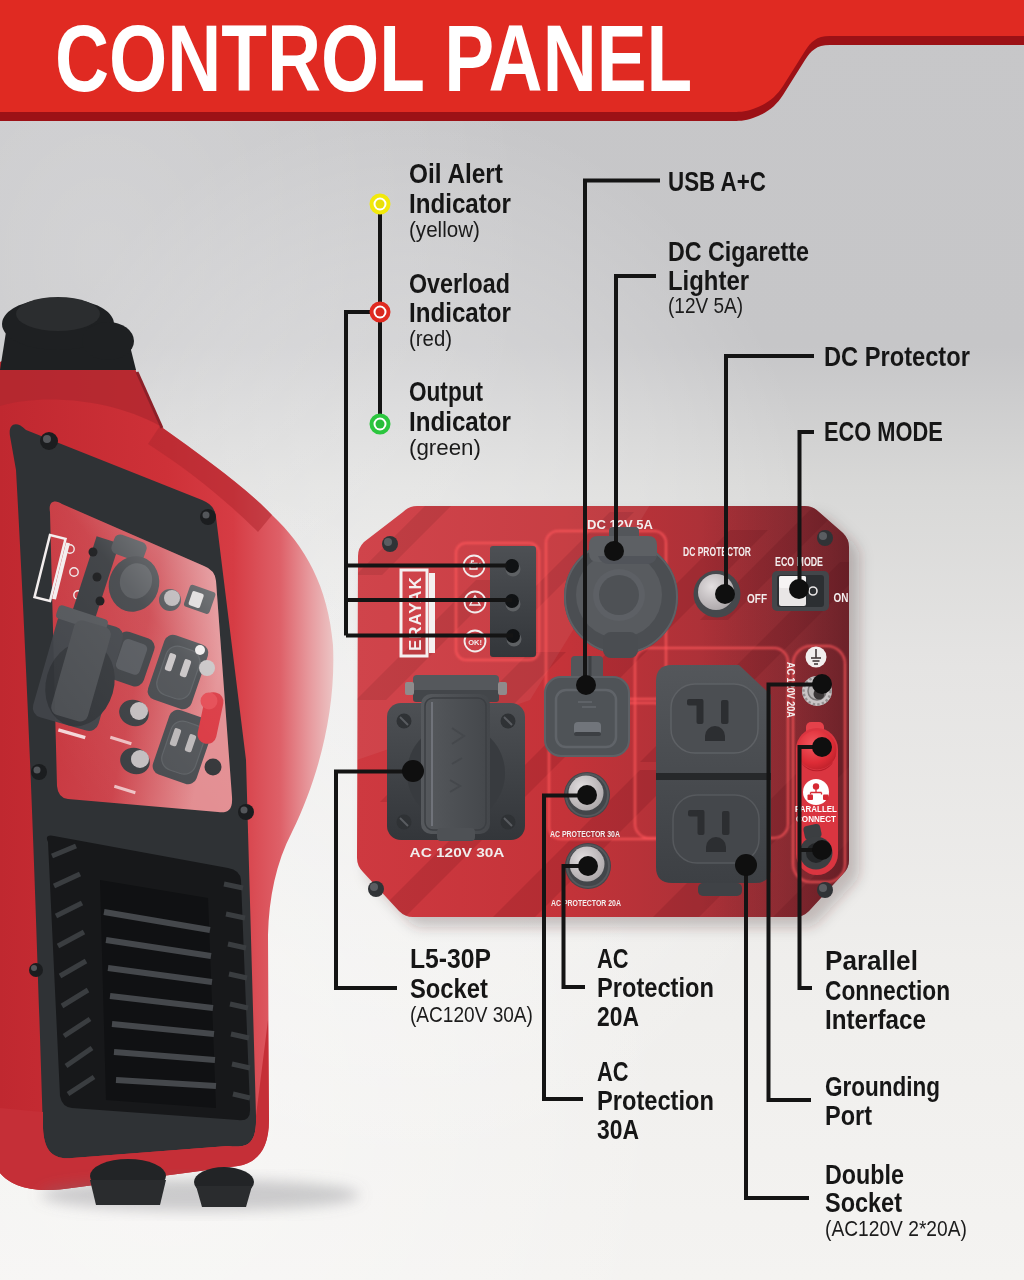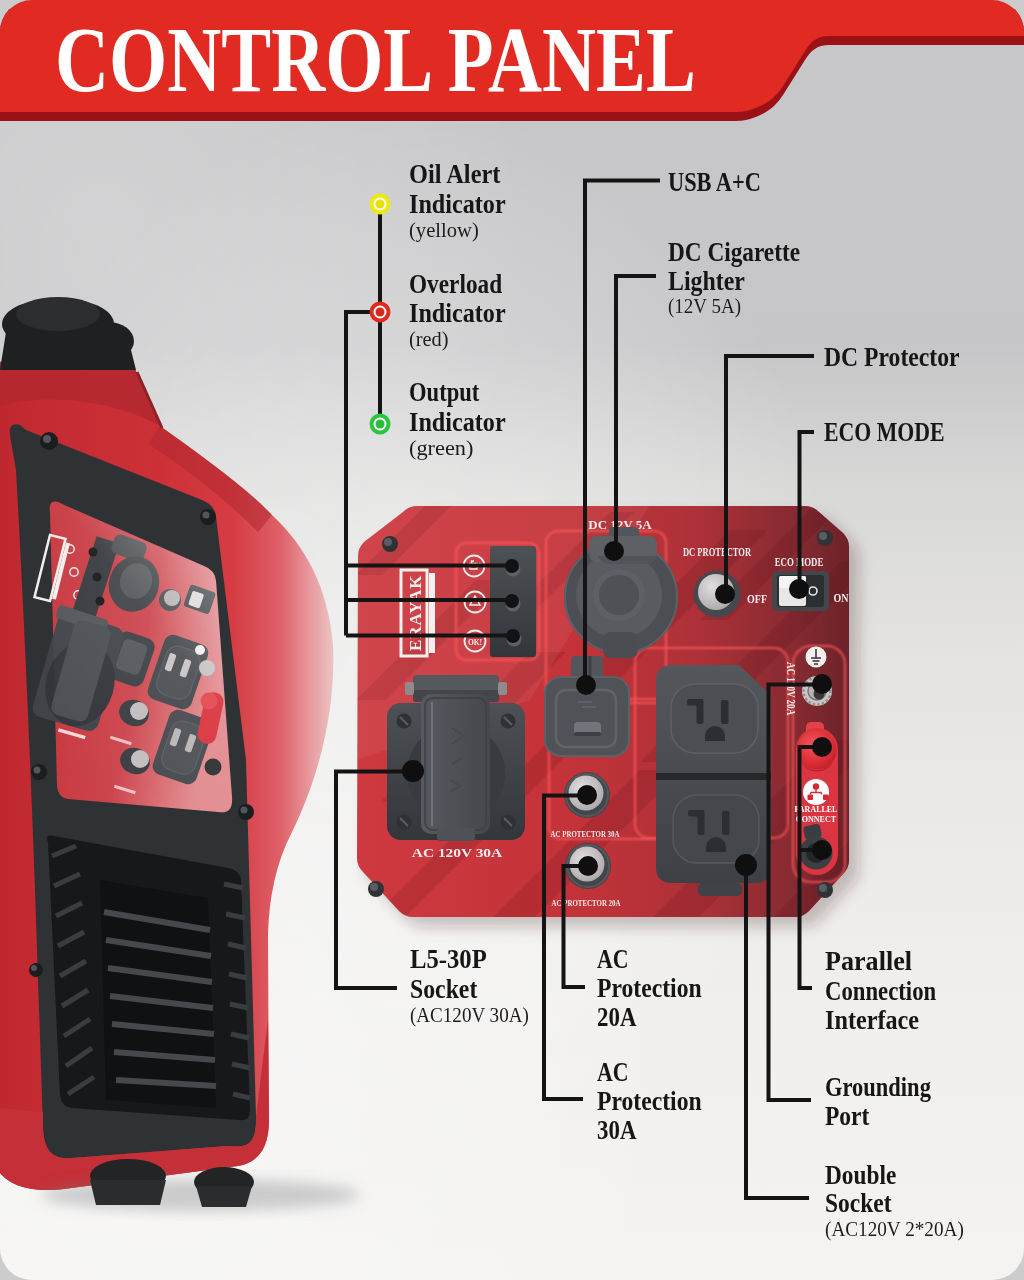--- a/index.html
+++ b/index.html
@@ -1,17 +1,17 @@
 <!DOCTYPE html>
 <html><head>
 <meta charset="utf-8">
 <style>
   html,body{margin:0;padding:0;background:#ccc;}
   #page{position:relative;width:1024px;height:1280px;overflow:hidden;
-    font-family:Liberation Serif, serif;border-radius:32px;}
+    font-family:Liberation Sans, sans-serif;}
   svg{display:block}
 </style>
 </head>
 <body>
 <div id="page">
 <svg width="1024" height="1280" viewBox="0 0 1024 1280">
 <defs>
   <linearGradient id="bgv" x1="0" y1="0" x2="0" y2="1">
     <stop offset="0" stop-color="#c7c7c9"></stop>
     <stop offset="0.27" stop-color="#c6c6c8"></stop>

